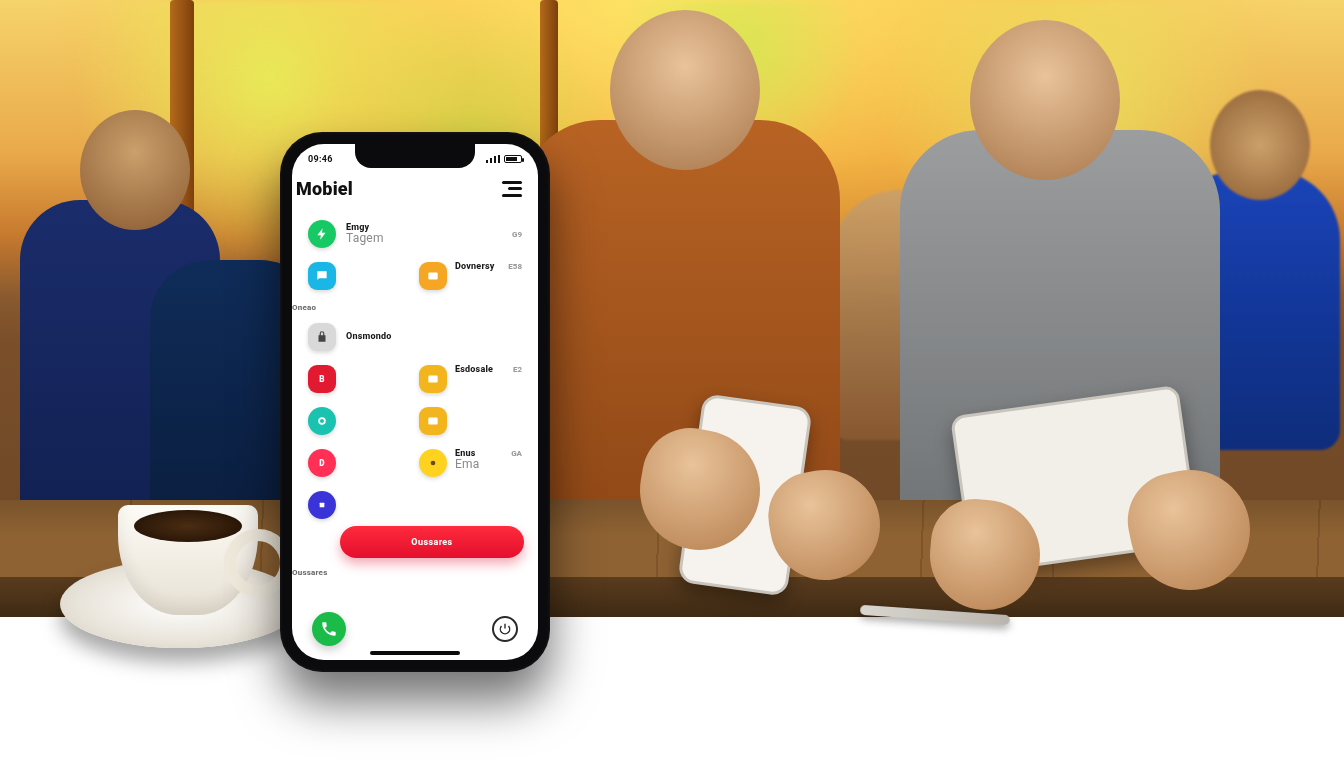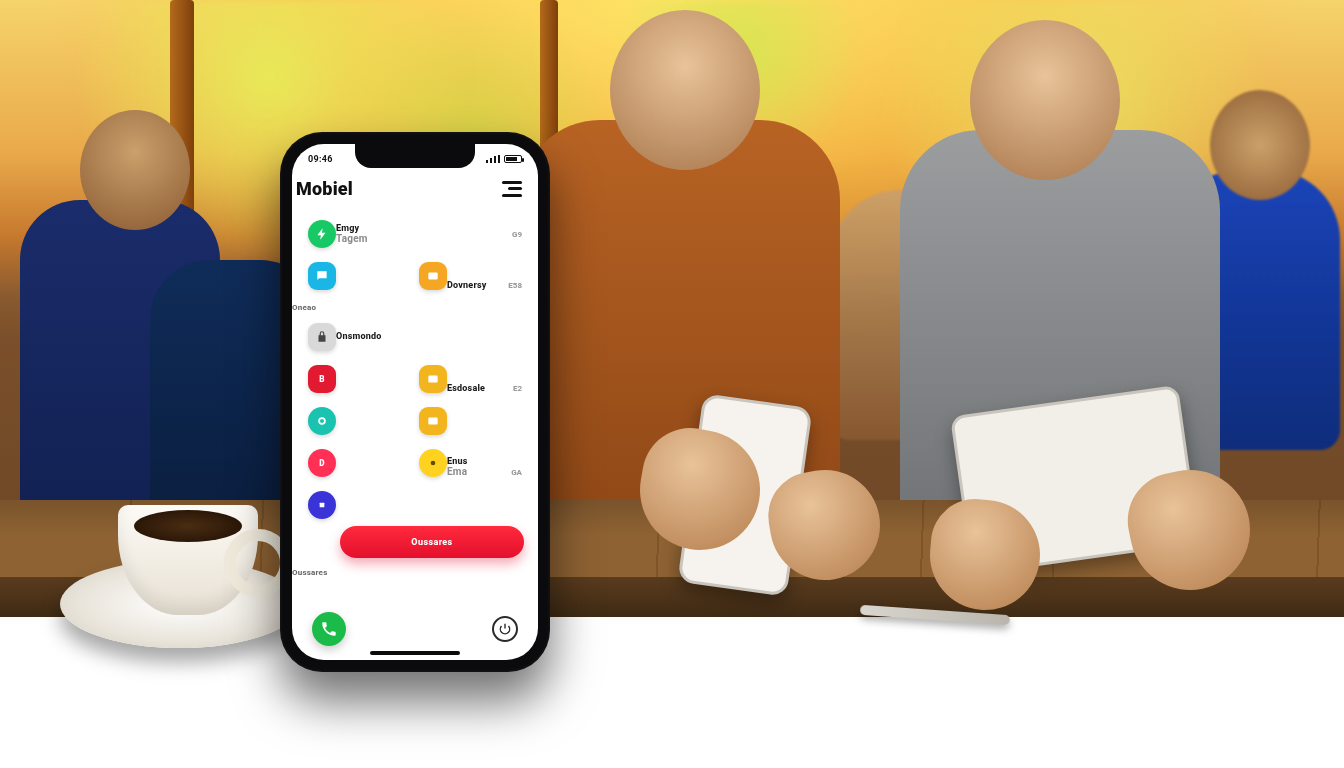--- a/index.html
+++ b/index.html
@@ -167,37 +167,37 @@
     display:flex; justify-content:space-between; align-items:center;
     padding: 4px 16px 10px 4px;
   }
   .brand { font-size: 18px; font-weight: 900; letter-spacing:.2px; color:#111; }
   .menu-btn { width:20px; height:16px; display:flex; flex-direction:column; justify-content:space-between; cursor:pointer; }
   .menu-btn span{ height:3px; background:#111; border-radius:2px; display:block; }
   .menu-btn span:nth-child(2){ width:70%; align-self:flex-end; }
 
   .list { padding: 4px 12px 0 12px; }
   .row {
-    display:flex; align-items:center; 
+    display:flex; align-items:center; gap:10px;
     padding: 7px 4px;
   }
   .row.two-col { gap: 8px; }
-  .row.two-col .pair { flex:1; display:flex; align-items:flex-end; }
+  .row.two-col .pair { flex:1; display:flex; align-items:flex-start; gap:8px; }
   .ic {
     width:28px; height:28px; border-radius:9px;
     display:flex; align-items:center; justify-content:center;
     color:#fff; flex:0 0 28px;
     box-shadow: 0 2px 4px rgba(0,0,0,.15);
   }
   .ic.round { border-radius:50%; }
   .ic svg { width:14px; height:14px; fill:currentColor; }
   .txts { flex:1; min-width:0; }
   .t1 { font-size:9px; font-weight:800; color:#1a1a1a; line-height:1.05;
         filter: blur(.35px); letter-spacing:.2px; white-space:nowrap; overflow:hidden; text-overflow:ellipsis; }
-  .t2 { font-size:10px; font-weight:700; color:#8a8a8a; line-height:1.1;
+  .t2 { font-size:12px; font-weight:400; color:#8a8a8a; line-height:1.1;
         filter: blur(.35px); letter-spacing:.2px; white-space:nowrap; overflow:hidden; text-overflow:ellipsis; }
   .val { font-size:8px; font-weight:800; color:#9a9a9a; filter: blur(.35px); }
 
   .section-label { font-size:8px; font-weight:800; color:#6b6b6b;
                    padding: 6px 16px 0 0; filter: blur(.35px); letter-spacing:.2px; }
 
   .cta {
     margin: 0 14px 4px 48px;
     height: 32px;
     border-radius: 18px;

